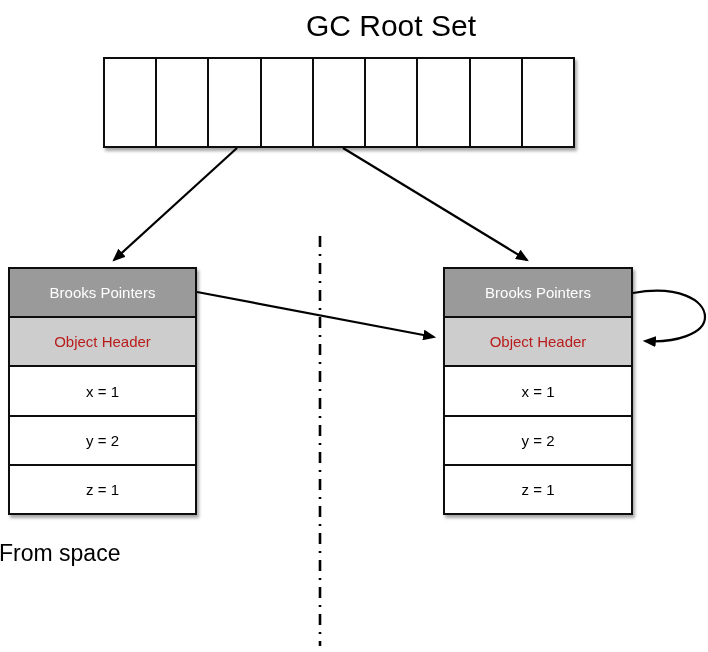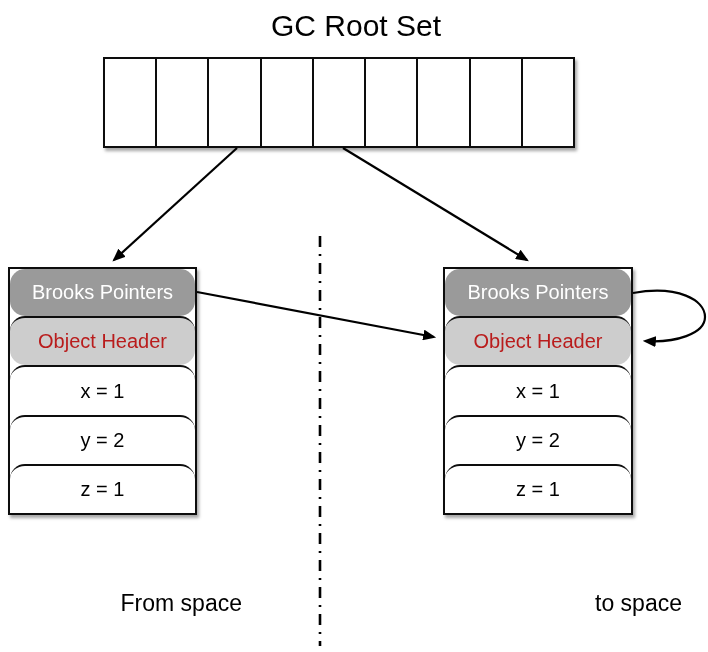--- a/index.html
+++ b/index.html
@@ -1,50 +1,50 @@
 <!DOCTYPE html>
 <html><head>
 <meta charset="utf-8">
 <style>
   html,body{margin:0;padding:0;background:#ffffff;}
   body{width:708px;height:652px;font-family:"Liberation Sans",sans-serif;color:#000;}
   .diagram{position:relative;width:708px;height:652px;background:#fff;overflow:hidden;}
 
   .title{
     position:absolute;left:236px;top:8px;width:240px;
-    text-align:center;font-size:30px;line-height:36px;letter-spacing:0;
+    text-align:right;font-size:30px;line-height:36px;letter-spacing:0;
   }
 
   .root-set{
     position:absolute;left:103px;top:57px;width:472px;height:91px;
     display:flex;border:2px solid #0d0d0d;background:#fff;box-sizing:border-box;
     box-shadow:2px 3px 3px rgba(0,0,0,0.35);
   }
   .root-cell{flex:1;border-right:2px solid #0d0d0d;background:#fff;}
   .root-cell:last-child{border-right:none;}
 
   .obj{
     position:absolute;top:267px;height:248px;
     display:flex;flex-direction:column;
     border:2px solid #0d0d0d;background:#fff;box-sizing:border-box;
     box-shadow:2px 3px 3px rgba(0,0,0,0.35);
   }
   .obj-left{left:8px;width:189px;}
   .obj-right{left:443px;width:190px;}
   .obj .row{
     flex:1;display:flex;align-items:center;justify-content:center;
-    font-size:20px;border-top:2px solid #0d0d0d;background:#fff;border-radius:15px;
+    font-size:15px;border-top:2px solid #0d0d0d;background:#fff;
   }
   .obj .row:first-child{border-top:none;}
   .row.dark{background:#9a9a9a;color:#ffffff;}
   .row.light{background:#cdcdcd;color:#b91c1c;}
 
   .space-label{
-    position:absolute;top:588px;width:200px;
-    text-align:right;font-size:23px;line-height:30px;padding-left:43px;
+    position:absolute;top:538px;width:200px;
+    text-align:left;font-size:23px;line-height:30px;
   }
   .label-from{left:-1px;}
   .label-to{left:439px;}
 
   svg.overlay{position:absolute;left:0;top:0;width:708px;height:652px;pointer-events:none;}
   .edge{stroke:#000;stroke-width:2.2;fill:none;}
   .divider{stroke:#000;stroke-width:2.6;fill:none;stroke-dasharray:11 7 2 7;}
 </style>
 </head>
 <body>
@@ -88,15 +88,14 @@
 
   <div class="obj obj-right">
     <div class="row dark">Brooks Pointers</div>
     <div class="row light">Object Header</div>
     <div class="row">x = 1</div>
     <div class="row">y = 2</div>
     <div class="row">z = 1</div>
   </div>
 
   <div class="space-label label-from">From space</div>
-  <div class="space-label label-to">to space</div>
 
 </div>
 
 </body></html>

